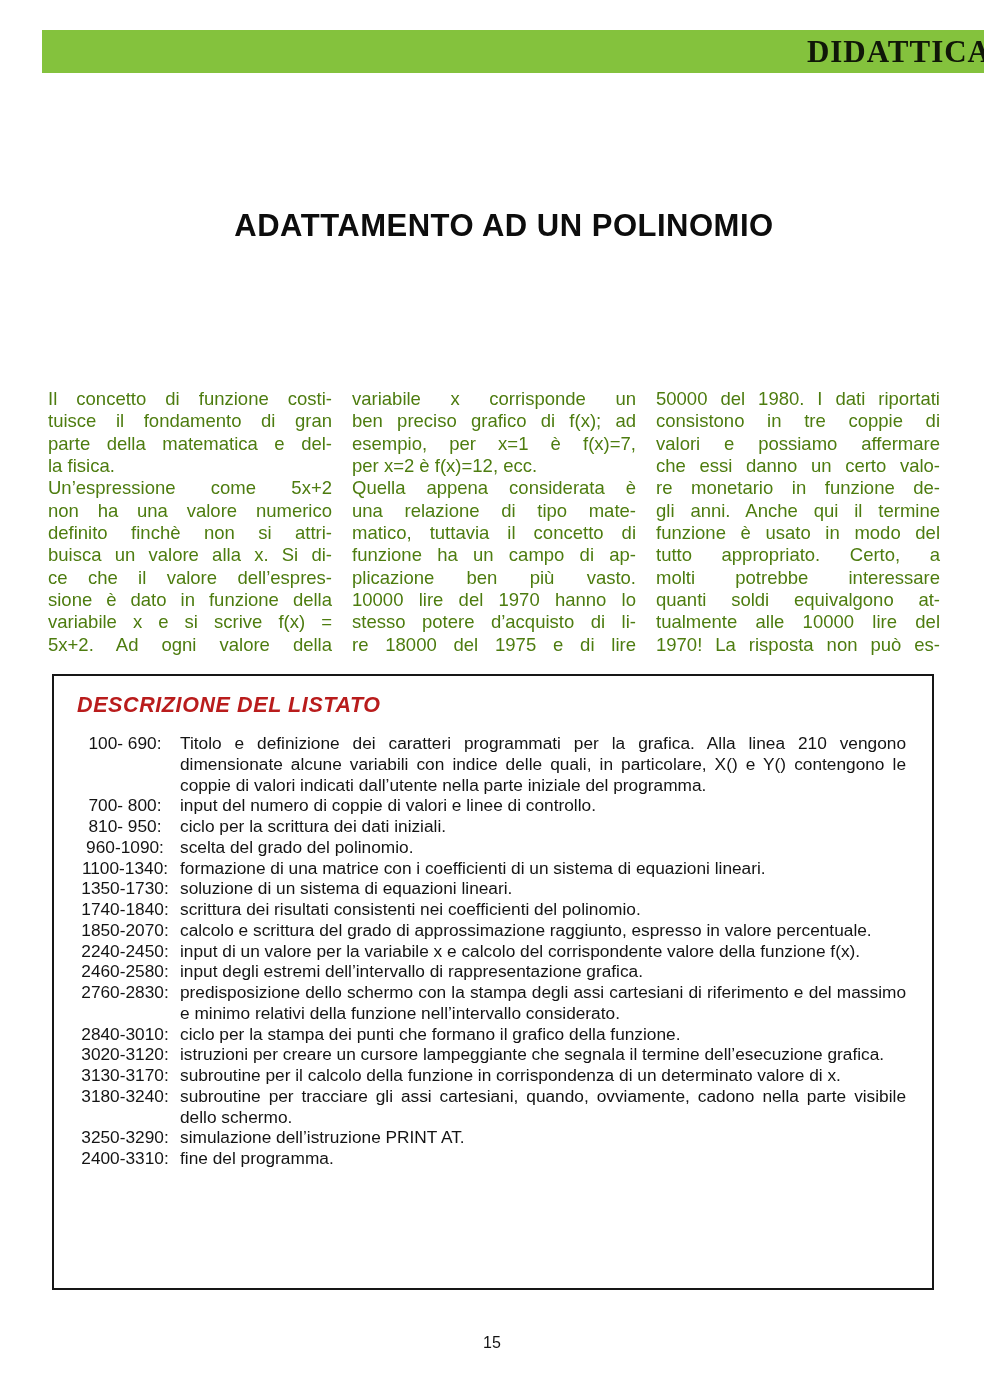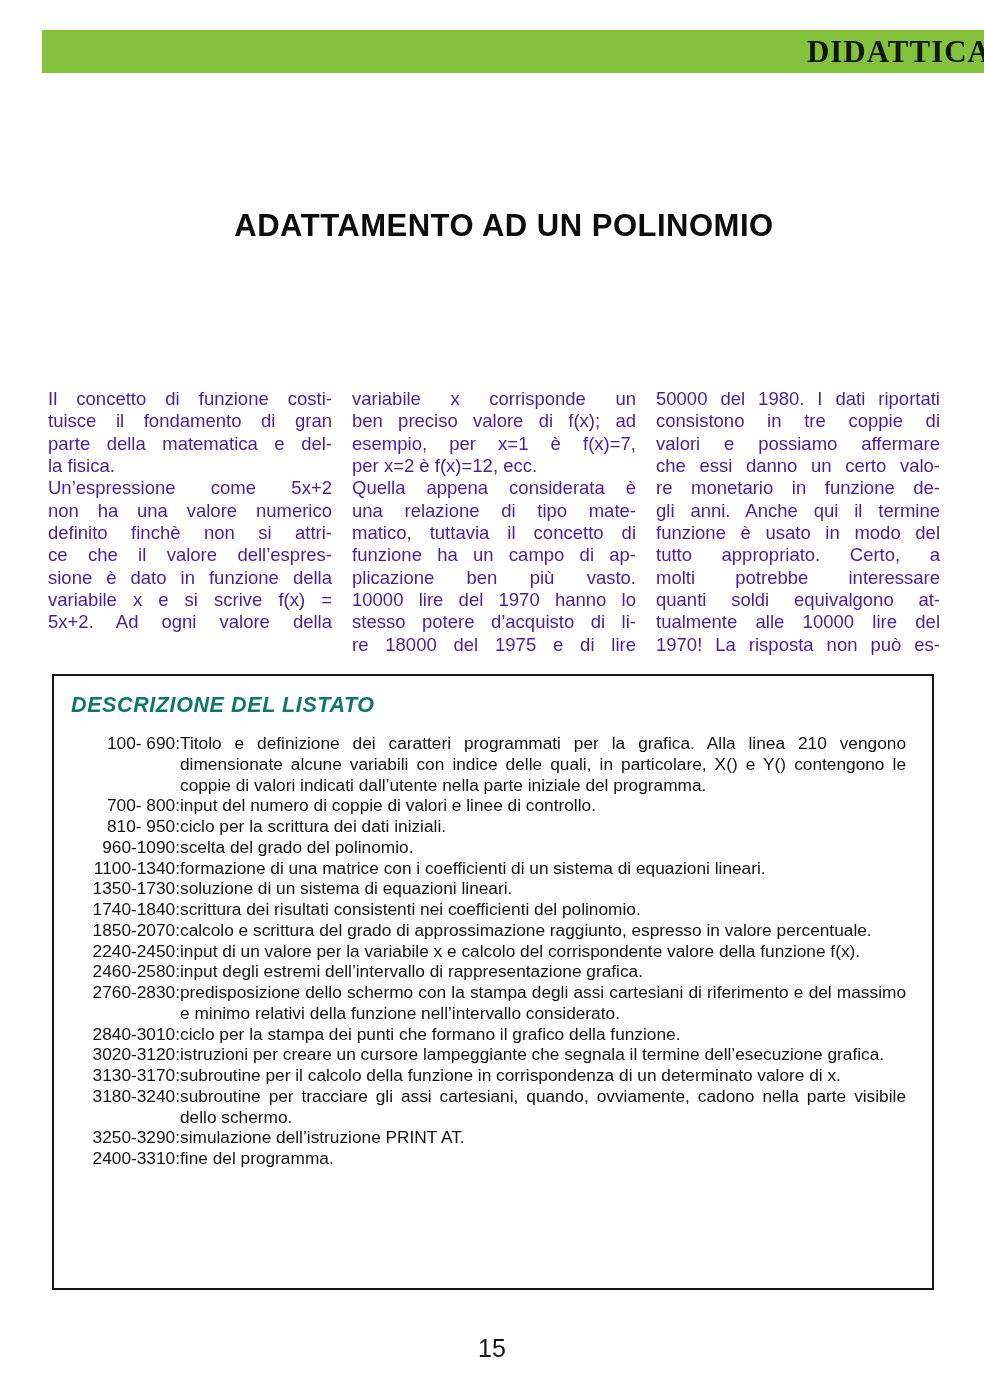--- a/index.html
+++ b/index.html
@@ -58,21 +58,21 @@
     top: 388px;
     width: 892px;
     height: 272px;
   }
   .column {
     position: absolute;
     top: 0;
     width: 284px;
     font-size: 18.5px;
     line-height: 22.35px;
-    color: #4c1d95;
+    color: #4d7c0f;
   }
   .column:nth-child(1) { left: 0; }
   .column:nth-child(2) { left: 304px; }
   .column:nth-child(3) { left: 608px; }
   .tline {
     text-align: justify;
     text-justify: inter-word;
     text-align-last: left;
     white-space: nowrap;
   }
@@ -86,56 +86,56 @@
     position: absolute;
     left: 52px;
     top: 674px;
     width: 882px;
     height: 616px;
     border: 2px solid #161616;
     box-sizing: border-box;
     background: #ffffff;
   }
   .box-title {
-    margin: 17px 0 0 17px;
+    margin: 17px 0 0 23px;
     font-size: 21.5px;
     font-weight: bold;
     font-style: italic;
     letter-spacing: 0.6px;
-    color: #0f766e;
+    color: #b91c1c;
   }
   .rows {
     margin: 15px 26px 0 16px;
   }
   .row {
     display: flex;
     font-size: 17.3px;
     line-height: 20.75px;
     color: #141414;
   }
   .row-range {
     flex: none;
     width: 110px;
-    text-align: right;
+    text-align: center;
     white-space: pre;
   }
   .row-desc {
     flex: 1;
     text-align: justify;
     text-justify: inter-word;
   }
 
   
   .page-number {
     position: absolute;
     top: 1334px;
     left: 0;
     width: 100%;
     text-align: center;
-    font-size: 25px;
+    font-size: 16px;
     color: #141414;
   }
 </style>
 </head>
 <body>
 
 <div class="banner">
   <span class="banner-label">DIDATTICA</span>
 </div>
 
@@ -143,28 +143,29 @@
 
 <div class="columns">
     <div class="column">
       <div class="tline just">Il concetto di funzione costi-</div>
       <div class="tline just">tuisce il fondamento di gran</div>
       <div class="tline just">parte della matematica e del-</div>
       <div class="tline">la fisica.</div>
       <div class="tline just">Un’espressione come 5x+2</div>
       <div class="tline just">non ha una valore numerico</div>
       <div class="tline just">definito finchè non si attri-</div>
+      <div class="tline just">buisca un valore alla x. Si di-</div>
       <div class="tline just">ce che il valore dell’espres-</div>
       <div class="tline just">sione è dato in funzione della</div>
       <div class="tline just">variabile x e si scrive f(x) =</div>
       <div class="tline just">5x+2. Ad ogni valore della</div>
     </div>
     <div class="column">
       <div class="tline just">variabile x corrisponde un</div>
-      <div class="tline just">ben preciso valore di f(x); ad</div>
+      <div class="tline just">ben preciso grafico di f(x); ad</div>
       <div class="tline just">esempio, per x=1 è f(x)=7,</div>
       <div class="tline">per x=2 è f(x)=12, ecc.</div>
       <div class="tline just">Quella appena considerata è</div>
       <div class="tline just">una relazione di tipo mate-</div>
       <div class="tline just">matico, tuttavia il concetto di</div>
       <div class="tline just">funzione ha un campo di ap-</div>
       <div class="tline just">plicazione ben più vasto.</div>
       <div class="tline just">10000 lire del 1970 hanno lo</div>
       <div class="tline just">stesso potere d’acquisto di li-</div>
       <div class="tline just">re 18000 del 1975 e di lire</div>

